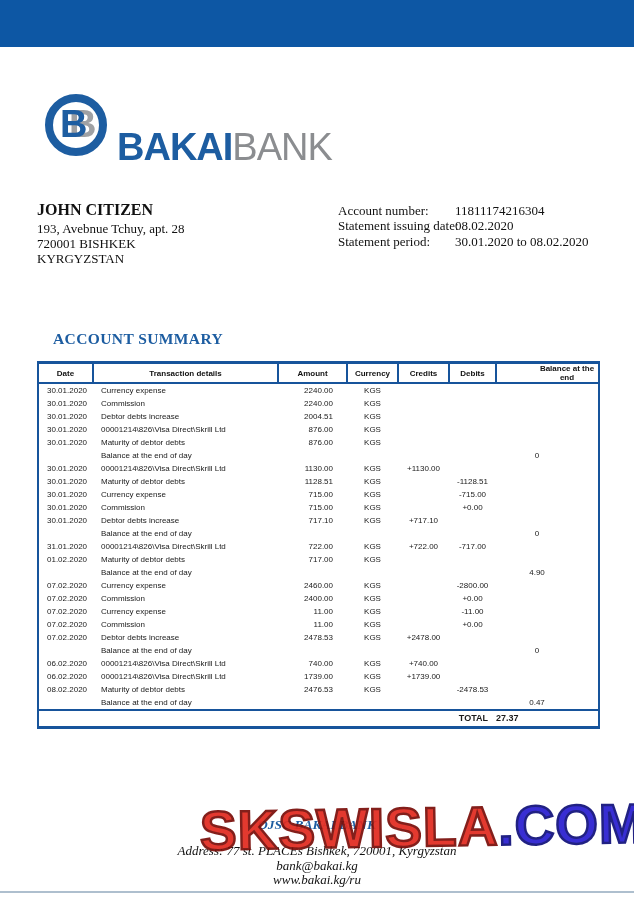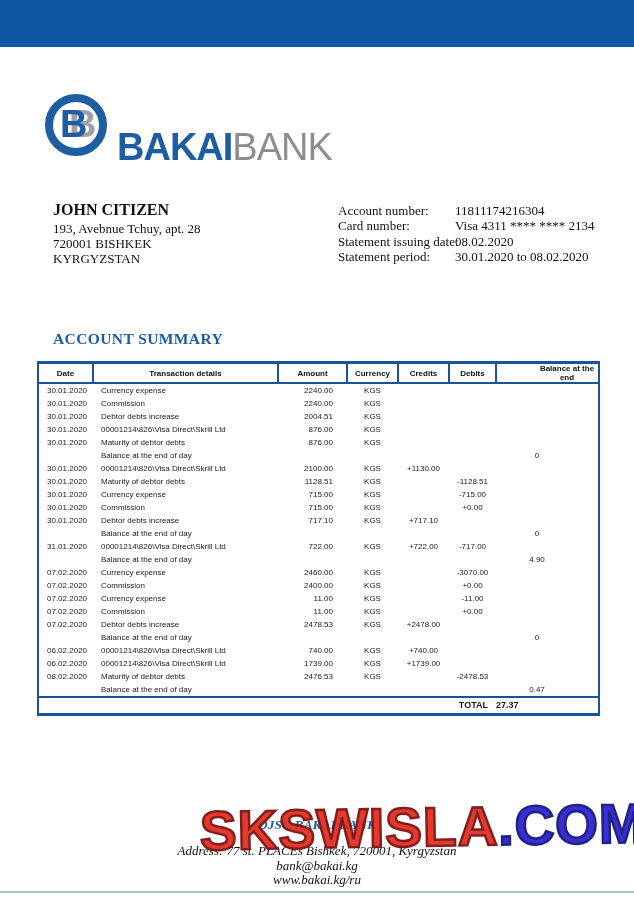--- a/index.html
+++ b/index.html
@@ -16,21 +16,21 @@
   .logo-row{position:absolute;left:45px;top:81px;display:flex;align-items:center;}
   .logo-ring{position:relative;width:62px;height:62px;border:8px solid var(--brand-blue);border-radius:50%;background:#fff;}
   .logo-b{position:absolute;font-family:"Liberation Sans",sans-serif;font-weight:bold;font-size:38px;line-height:38px;}
   .logo-b.gray{left:16px;top:3px;color:#9fa1a4;}
   .logo-b.blue{left:7px;top:3px;color:var(--brand-blue);}
   .brand{margin-left:10px;font-family:"Liberation Sans",sans-serif;font-size:38px;letter-spacing:-1px;white-space:nowrap;margin-top:45px;}
   .brand .bold{font-weight:bold;color:var(--brand-blue);}
   .brand .light{font-weight:400;color:var(--brand-gray);}
 
   
-  .customer{position:absolute;left:53px;top:200px;font-size:13px;line-height:15px;}
+  .customer{position:absolute;left:37px;top:200px;font-size:13px;line-height:15px;}
   .customer .name{font-size:16px;font-weight:bold;line-height:19px;margin-bottom:2px;}
   .acct{position:absolute;left:338px;top:203px;font-size:13px;line-height:15.4px;}
   .acct .row{white-space:nowrap;}
   .acct .lbl{display:inline-block;width:117px;}
 
   .summary-title{position:absolute;left:53px;top:330px;font-size:15.5px;font-weight:bold;color:var(--brand-blue);letter-spacing:.4px;}
 
   
   table.stmt{position:absolute;left:37px;top:361px;width:561px;border-collapse:collapse;table-layout:fixed;
     font-family:"Liberation Sans",sans-serif;font-size:8px;color:#1a1a1a;
@@ -80,23 +80,20 @@
 <div class="customer">
   <div class="name">JOHN CITIZEN</div>
   <div>193, Avebnue Tchuy, apt. 28</div>
   <div>720001 BISHKEK</div>
   <div>KYRGYZSTAN</div>
 </div>
 
 <div class="acct">
   <div class="row">
     <span class="lbl">Account number:</span><span>11811174216304</span>
-  </div>
-  <div class="row">
-    <span class="lbl">Card number:</span><span>Visa 4311 **** **** 2134</span>
   </div>
   <div class="row">
     <span class="lbl">Statement issuing date:</span><span>08.02.2020</span>
   </div>
   <div class="row">
     <span class="lbl">Statement period:</span><span>30.01.2020 to 08.02.2020</span>
   </div>
 </div>
 
 <div class="summary-title">ACCOUNT SUMMARY</div>
@@ -173,21 +170,21 @@
         <td class="c-details">Balance at the end of day</td>
         <td class="c-amount"></td>
         <td class="c-currency"></td>
         <td class="c-credits"></td>
         <td class="c-debits"></td>
         <td class="c-balance">0</td>
       </tr>
       <tr>
         <td class="c-date">30.01.2020</td>
         <td class="c-details">00001214\826\Visa Direct\Skrill Ltd</td>
-        <td class="c-amount">2100.00</td>
+        <td class="c-amount">1130.00</td>
         <td class="c-currency">KGS</td>
         <td class="c-credits">+1130.00</td>
         <td class="c-debits"></td>
         <td class="c-balance"></td>
       </tr>
       <tr>
         <td class="c-date">30.01.2020</td>
         <td class="c-details">Maturity of debtor debts</td>
         <td class="c-amount">1128.51</td>
         <td class="c-currency">KGS</td>
@@ -234,35 +231,44 @@
       <tr>
         <td class="c-date">31.01.2020</td>
         <td class="c-details">00001214\826\Visa Direct\Skrill Ltd</td>
         <td class="c-amount">722.00</td>
         <td class="c-currency">KGS</td>
         <td class="c-credits">+722.00</td>
         <td class="c-debits">-717.00</td>
         <td class="c-balance"></td>
       </tr>
       <tr>
+        <td class="c-date">01.02.2020</td>
+        <td class="c-details">Maturity of debtor debts</td>
+        <td class="c-amount">717.00</td>
+        <td class="c-currency">KGS</td>
+        <td class="c-credits"></td>
+        <td class="c-debits"></td>
+        <td class="c-balance"></td>
+      </tr>
+      <tr>
         <td class="c-date"></td>
         <td class="c-details">Balance at the end of day</td>
         <td class="c-amount"></td>
         <td class="c-currency"></td>
         <td class="c-credits"></td>
         <td class="c-debits"></td>
         <td class="c-balance">4.90</td>
       </tr>
       <tr>
         <td class="c-date">07.02.2020</td>
         <td class="c-details">Currency expense</td>
         <td class="c-amount">2460.00</td>
         <td class="c-currency">KGS</td>
         <td class="c-credits"></td>
-        <td class="c-debits">-3070.00</td>
+        <td class="c-debits">-2800.00</td>
         <td class="c-balance"></td>
       </tr>
       <tr>
         <td class="c-date">07.02.2020</td>
         <td class="c-details">Commission</td>
         <td class="c-amount">2400.00</td>
         <td class="c-currency">KGS</td>
         <td class="c-credits"></td>
         <td class="c-debits">+0.00</td>
         <td class="c-balance"></td>

